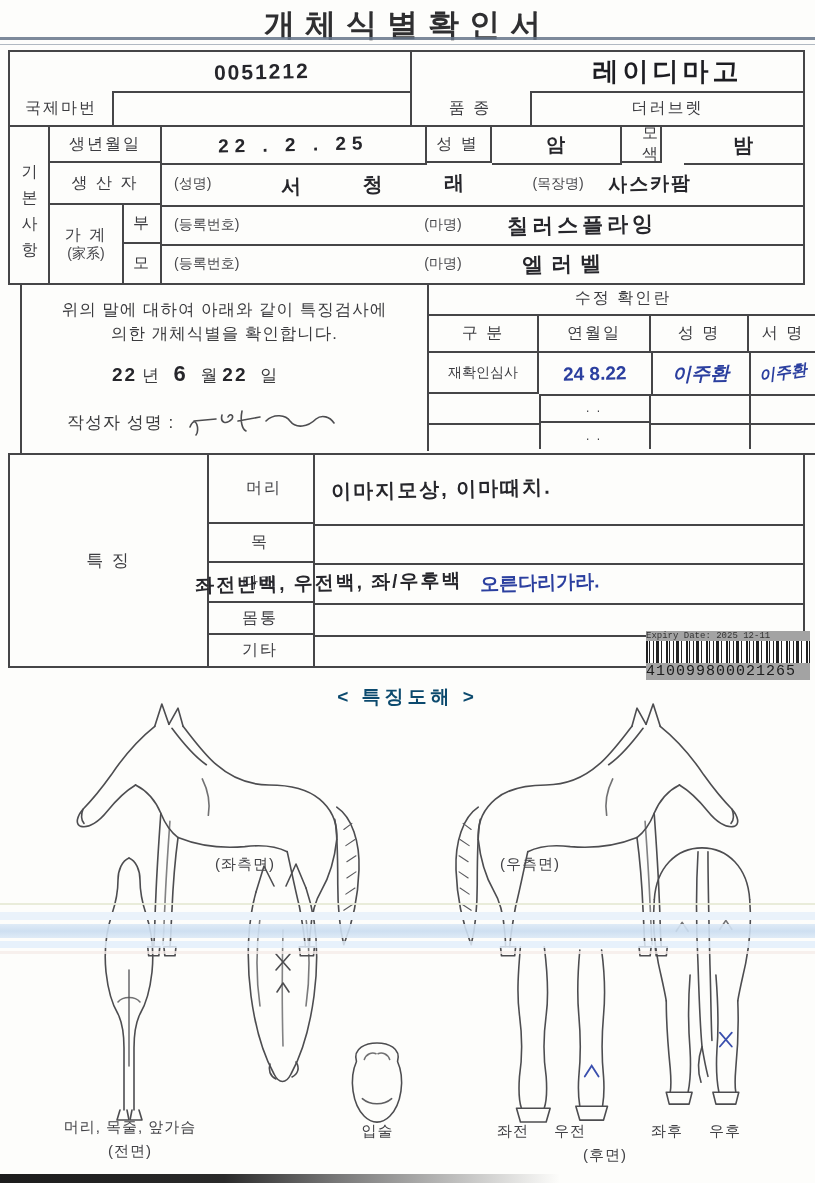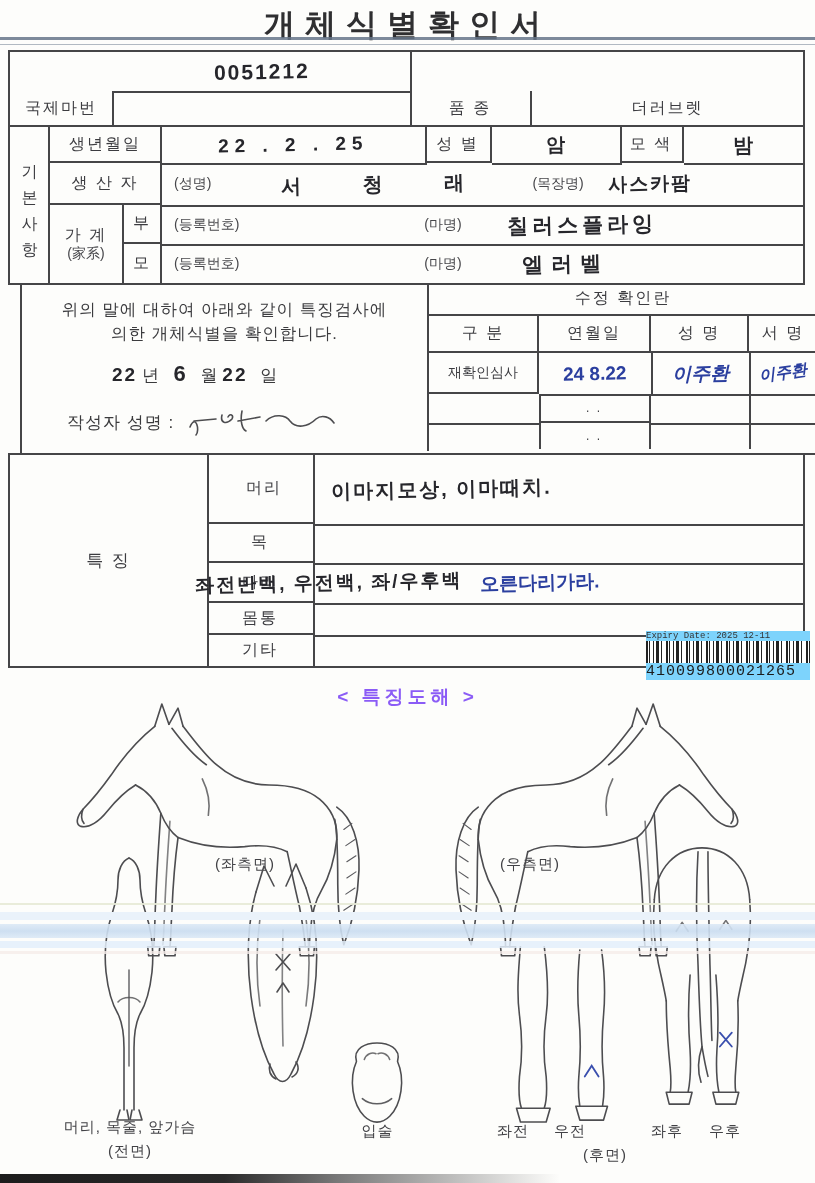--- a/index.html
+++ b/index.html
@@ -47,38 +47,41 @@
 <div class="page">
 
   <div class="abs title">개체식별확인서</div>
   <div class="abs rule" style="top:37px;height:3px;opacity:.85;"></div>
   <div class="abs rule" style="top:44px;height:1px;opacity:.5;"></div>
 
   <div class="abs cellb" style="left:8px;top:50px;width:797px;height:77px;">
     <div class="abs bb br" style="left:104px;top:0;width:296px;height:39px;display:flex;align-items:center;justify-content:center;">
       <span class="hw" style="font-size:21px;">0051212</span>
     </div>
+    <div class="abs bb" style="left:522px;top:0;width:271px;height:39px;display:flex;align-items:center;justify-content:center;">
+      <span class="hw-big">레이디마고</span>
+    </div>
     <div class="abs lab br" style="left:0;top:39px;width:104px;height:34px;">국제마번</div>
     <div class="abs br" style="left:104px;top:39px;width:296px;height:34px;"></div>
     <div class="abs lab br" style="left:400px;top:39px;width:122px;height:34px;">품  종</div>
     <div class="abs lab" style="left:522px;top:39px;width:271px;height:34px;">더러브렛</div>
   </div>
 
   <div class="abs cellb" style="left:8px;top:125px;width:797px;height:160px;">
     <div class="abs lab vert br" style="left:0;top:0;width:40px;height:156px;font-size:16px;">기본사항</div>
 
     <div class="abs lab bb br" style="left:40px;top:0;width:112px;height:36px;">생년월일</div>
     <div class="abs bb br" style="left:152px;top:0;width:263px;height:36px;display:flex;align-items:center;justify-content:center;">
       <span class="hw" style="font-size:19px;letter-spacing:6px;">22 . 2 . 25</span>
     </div>
     <div class="abs lab bb br" style="left:415px;top:0;width:67px;height:36px;">성 별</div>
     <div class="abs bb br" style="left:482px;top:0;width:128px;height:36px;display:flex;align-items:center;justify-content:center;">
       <span class="hw" style="font-size:19px;">암</span>
     </div>
-    <div class="abs lab bb br" style="left:610px;top:0;width:64px;height:36px;">모 색</div>
+    <div class="abs lab bb br" style="left:610px;top:0;width:42px;height:36px;padding-left:22px;">모 색</div>
     <div class="abs bb" style="left:674px;top:0;width:119px;height:36px;display:flex;align-items:center;justify-content:center;">
       <span class="hw" style="font-size:20px;">밤</span>
     </div>
 
     <div class="abs lab bb br" style="left:40px;top:36px;width:112px;height:42px;">생 산 자</div>
     <div class="abs bb" style="left:152px;top:36px;width:641px;height:42px;display:flex;align-items:center;">
       <span class="paren" style="margin-left:12px;">(성명)</span>
       <span class="hw" style="font-size:20px;margin-left:70px;letter-spacing:28px;">서  청  래</span>
       <span class="paren" style="margin-left:40px;">(목장명)</span>
       <span class="hw" style="font-size:19px;margin-left:24px;">사스카팜</span>
@@ -170,27 +173,27 @@
       <span class="hw-blue" style="font-size:19px;margin-left:18px;">오른다리가라.</span>
     </div>
 
     <div class="abs lab bb br" style="left:197px;top:148px;width:108px;height:32px;">몸통</div>
     <div class="abs bb" style="left:305px;top:148px;width:488px;height:32px;"></div>
 
     <div class="abs lab br" style="left:197px;top:180px;width:108px;height:31px;">기타</div>
     <div class="abs" style="left:305px;top:180px;width:488px;height:31px;"></div>
   </div>
 
-  <div class="abs" style="left:646px;top:631px;width:164px;background:#7dd3fc;">
+  <div class="abs" style="left:646px;top:631px;width:164px;background:#a3a3a3;">
     <div class="mono" style="font-size:9px;color:#333;letter-spacing:0;">Expiry Date:   2025 12-11</div>
     <div class="barcode-stripes"></div>
     <div class="mono" style="font-size:15px;color:#1c1c1c;letter-spacing:1px;">410099800021265</div>
   </div>
 
-  <div class="abs" style="left:0;top:684px;width:815px;text-align:center;font-size:19px;font-weight:bold;letter-spacing:4px;color:#8b5cf6;">&lt; 특징도해 &gt;</div>
+  <div class="abs" style="left:0;top:684px;width:815px;text-align:center;font-size:19px;font-weight:bold;letter-spacing:4px;color:#0c4a6e;">&lt; 특징도해 &gt;</div>
 
   <svg class="abs" style="left:50px;top:698px;" width="345" height="275" viewBox="0 0 340 272">
     <g class="sketch">
       <path d="M103,28 L110,6 L117,26"></path>
       <path d="M117,26 L126,10 L131,28"></path>
       <path d="M103,28 C88,40 72,58 60,76 C50,90 40,102 32,110 C26,117 24,125 30,127 C38,129 48,122 56,112 C64,102 74,92 84,86"></path>
       <path d="M32,110 C30,115 30,121 33,124"></path>
       <path d="M131,28 C142,42 152,56 164,66 C180,80 198,86 216,86 C236,86 254,90 266,100 C278,110 284,124 283,140"></path>
       <path d="M120,30 C132,46 142,58 154,66"></path>
       <path d="M84,86 C96,92 104,102 109,114 C113,124 118,132 126,138"></path>

